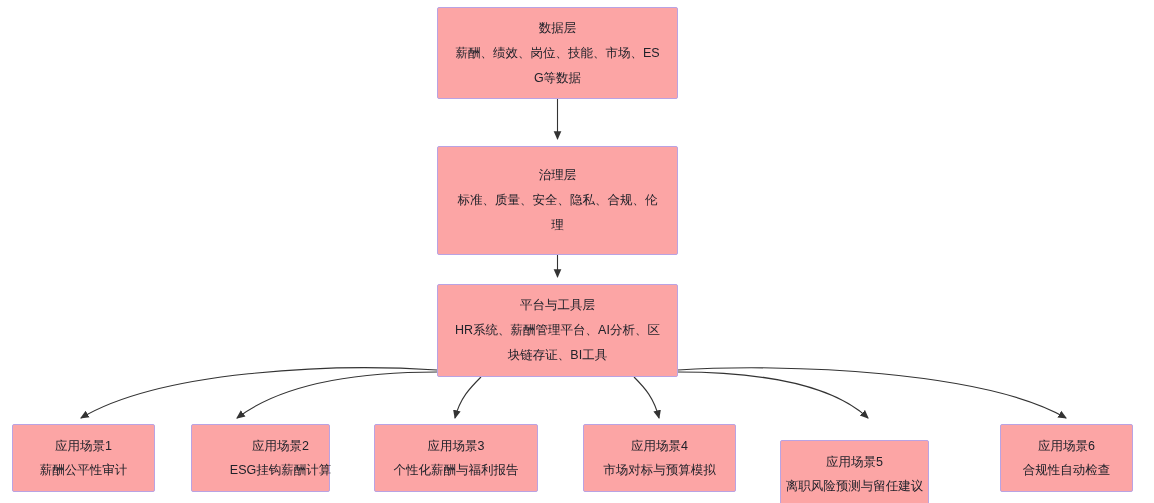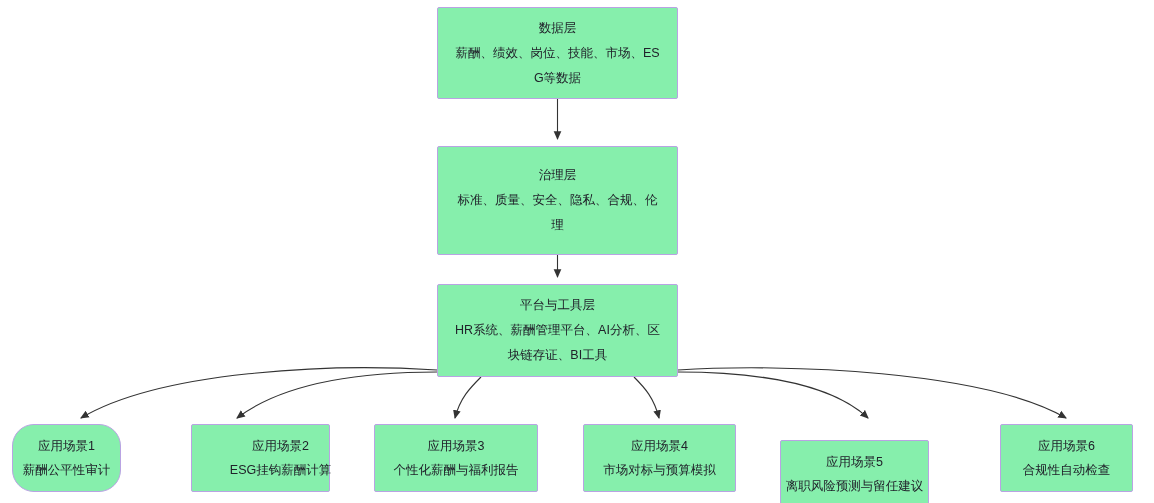--- a/index.html
+++ b/index.html
@@ -19,21 +19,21 @@
     position: absolute;
     left: 0;
     top: 0;
     width: 1154px;
     height: 503px;
     pointer-events: none;
   }
   .node {
     position: absolute;
     box-sizing: border-box;
-    background: #86efac;
+    background: #fca5a5;
     border: 1px solid #b9a3e3;
     border-radius: 2px;
     display: flex;
     flex-direction: column;
     align-items: center;
     justify-content: center;
     color: #20222a;
     font-size: 12.5px;
     line-height: 25px;
     text-align: center;
@@ -88,21 +88,21 @@
     <span class="ln">标准、质量、安全、隐私、合规、伦</span>
     <span class="ln">理</span>
   </div>
 
   <div class="node" style="left:437px; top:284px; width:241px; height:93px;justify-content:center;">
     <span class="ln">平台与工具层</span>
     <span class="ln">HR系统、薪酬管理平台、AI分析、区</span>
     <span class="ln">块链存证、BI工具</span>
   </div>
 
-  <div class="node small" style="left:12px; top:424px; width:109px; height:68px;border-radius:22px;">
+  <div class="node small" style="left:12px; top:424px; width:143px; height:68px;">
     <span class="ln">应用场景1</span>
     <span class="ln">薪酬公平性审计</span>
   </div>
 
   <div class="node small" style="left:191px; top:424px; width:139px; height:68px;padding-left:40px;">
     <span class="ln">应用场景2</span>
     <span class="ln">ESG挂钩薪酬计算</span>
   </div>
 
   <div class="node small" style="left:374px; top:424px; width:164px; height:68px;">

